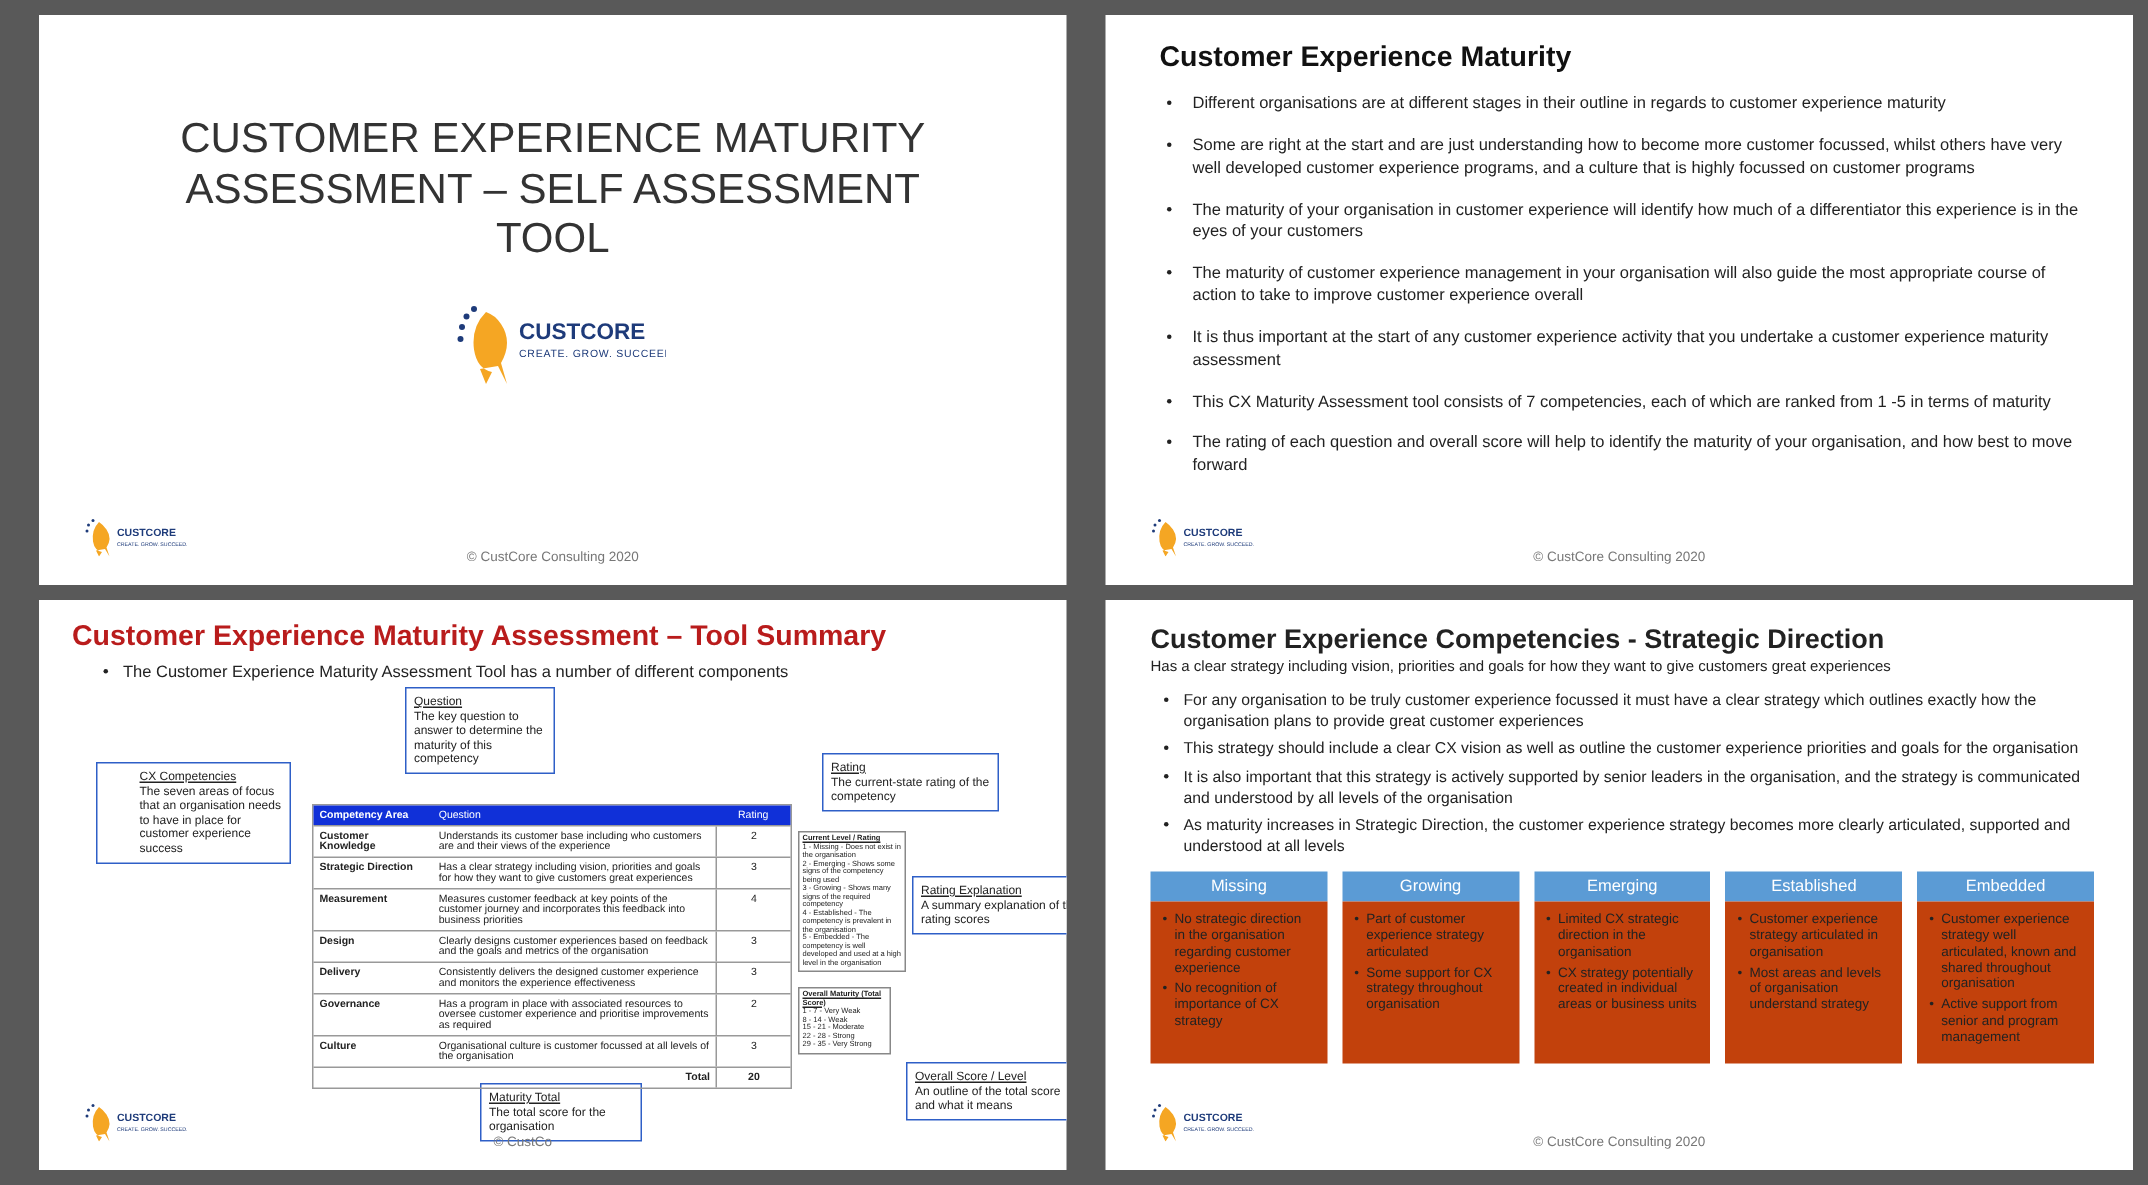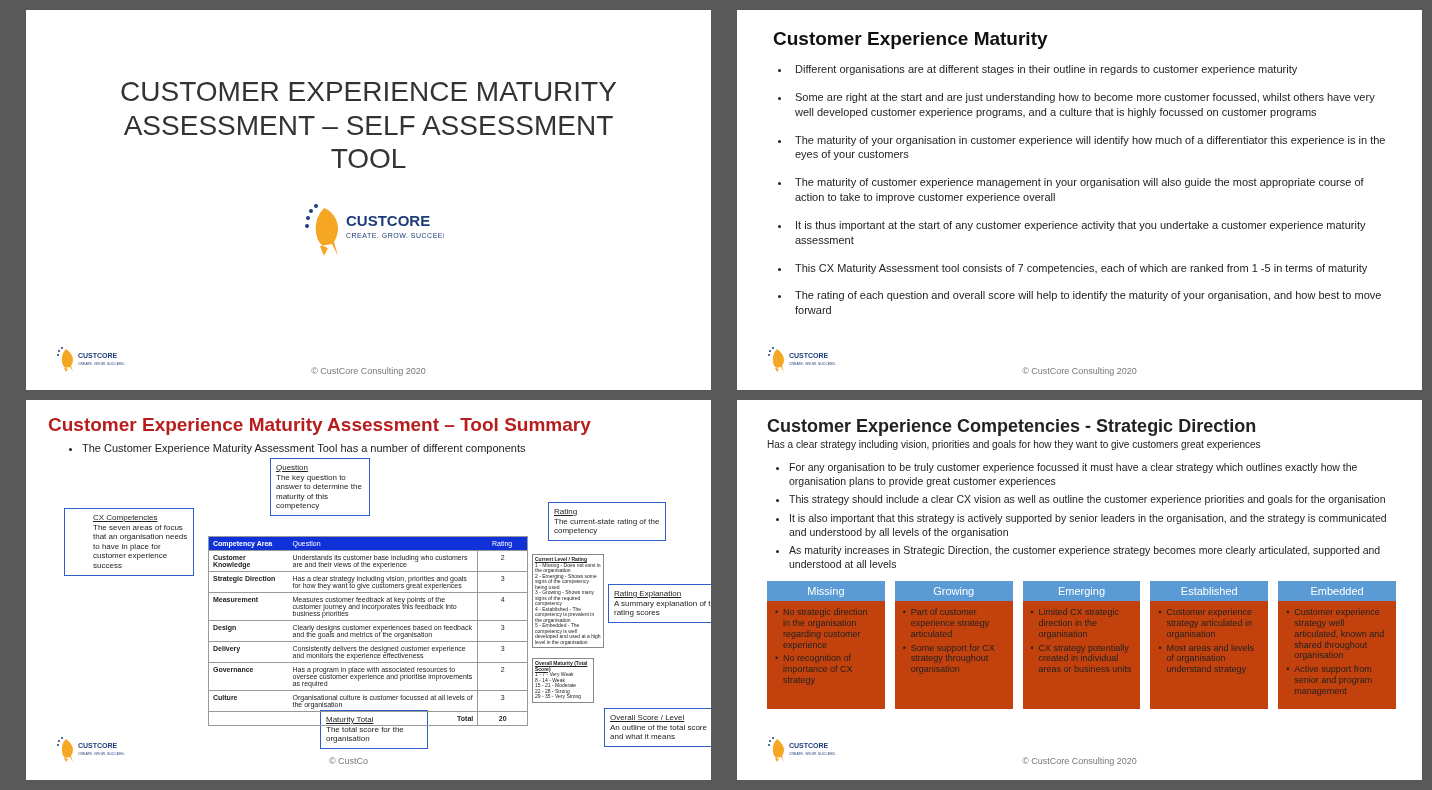--- a/index.html
+++ b/index.html
@@ -173,21 +173,21 @@
         <span>The key question to answer to determine the maturity of this competency</span>
       </div>
       <div class="callout" style="left:500px; top:44px; width:118px;">
         <u>Rating</u><br>
         <span>The current-state rating of the competency</span>
       </div>
       <div class="callout" style="left:560px; top:126px; width:124px;">
         <u>Rating Explanation</u><br>
         <span>A summary explanation of the rating scores</span>
       </div>
-      <div class="callout" style="left:272px; top:252px; width:108px;">
+      <div class="callout" style="left:272px; top:264px; width:108px;">
         <u>Maturity Total</u><br>
         <span>The total score for the organisation</span>
       </div>
       <div class="callout" style="left:556px; top:250px; width:110px;">
         <u>Overall Score / Level</u><br>
         <span>An outline of the total score and what it means</span>
       </div>
 
       <div style="position:absolute; left:484px; top:96px; width:72px; font-size:5px; line-height:1.1; border:1px solid #888; padding:2px;">
         <b style="text-decoration:underline;">Current Level / Rating</b>

